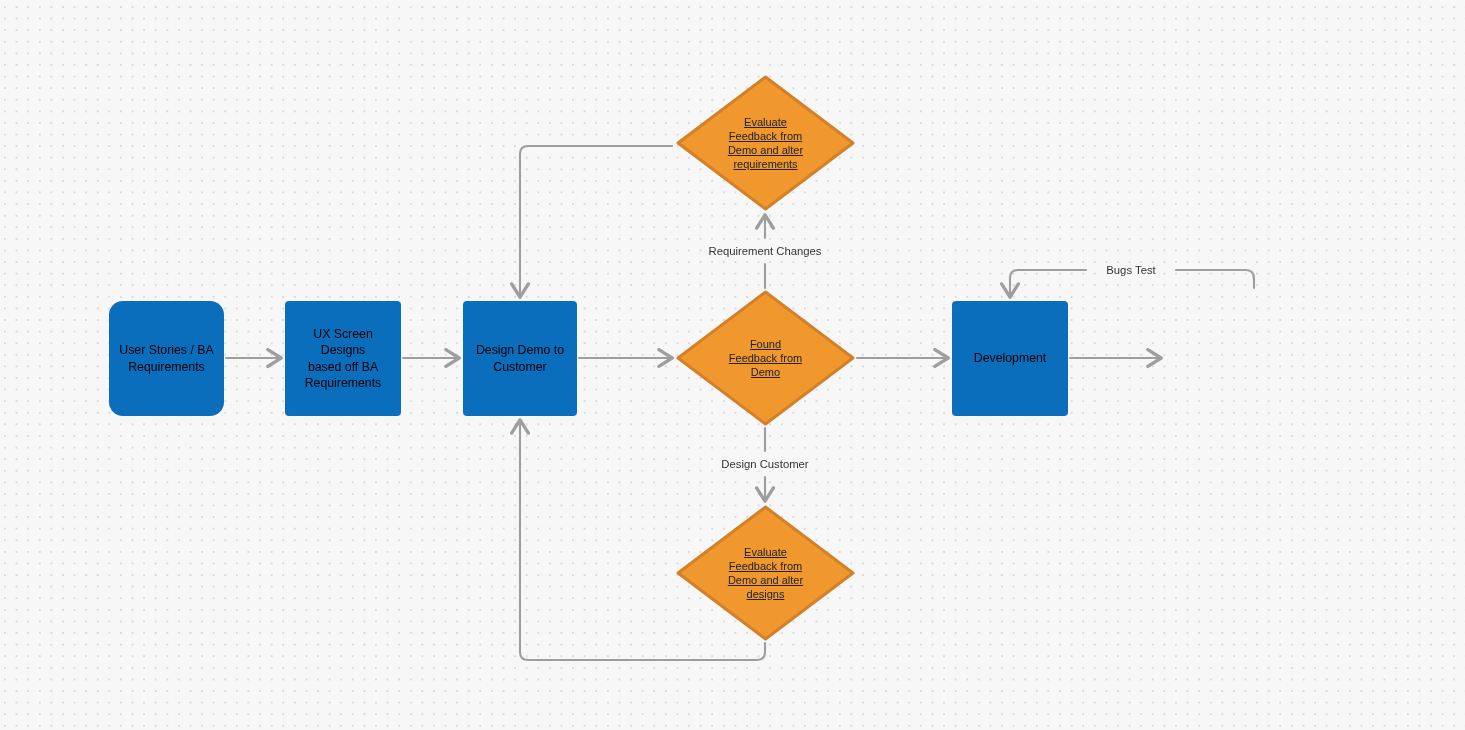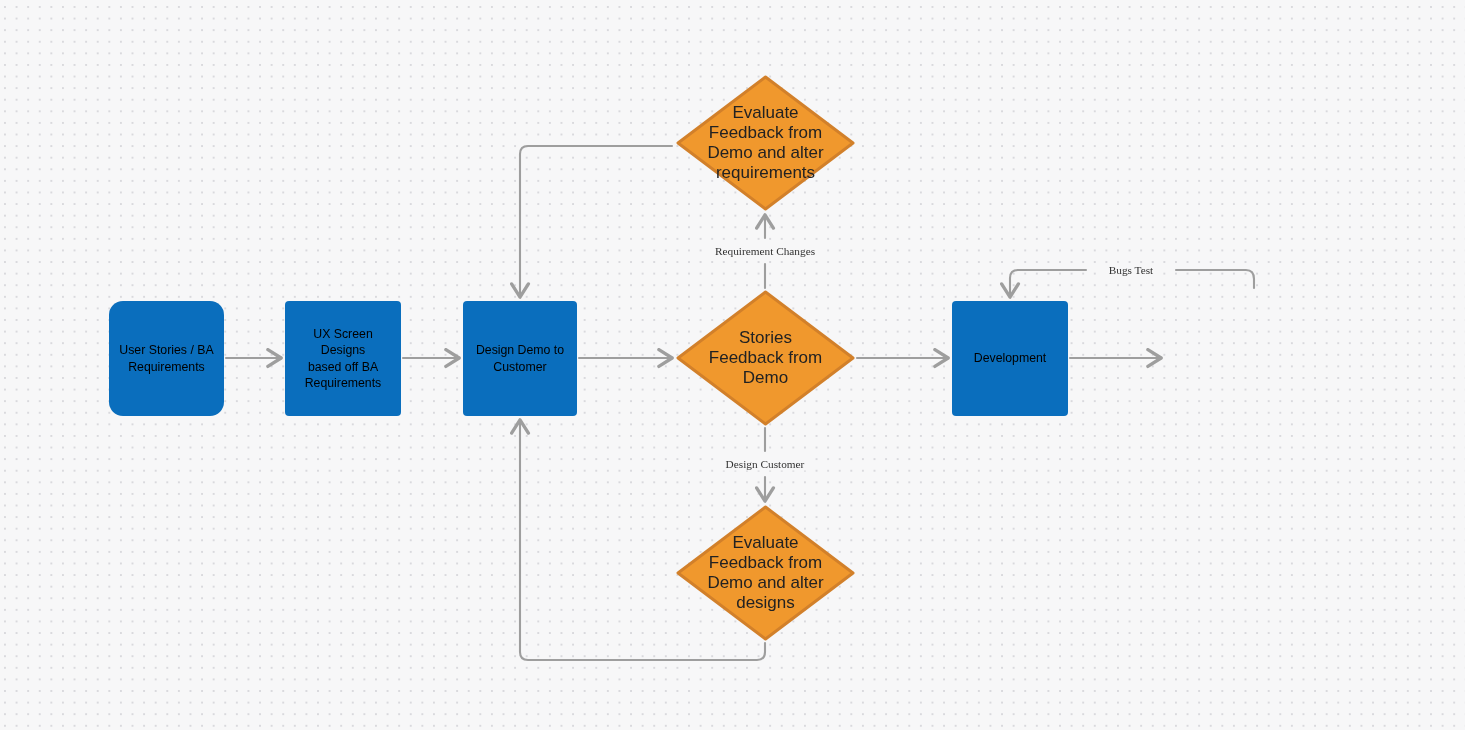--- a/index.html
+++ b/index.html
@@ -41,22 +41,23 @@
   .node-process {
     background: #0a6ebd;
     border-radius: 4px;
     color: #000000;
     font-size: 12.3px;
     line-height: 16.5px;
     padding: 4px 10px;
   }
   .node-decision {
     color: #222222;
-    font-size: 17px;
-    line-height: 20px;
+    font-size: 11px;
+    line-height: 14px;
+    text-decoration: underline;
   }
   .diamond-shape {
     position: absolute;
     left: 0;
     top: 0;
     width: 100%;
     height: 100%;
   }
   .diamond-label {
     position: relative;
@@ -69,21 +70,20 @@
   }
   .edge-label {
     position: absolute;
     color: #333333;
     font-size: 11.3px;
     line-height: 13px;
     white-space: nowrap;
     background: #f7f7f8;
     padding: 0 5px;
     transform: translate(-50%, -50%);
-    font-family: Liberation Serif, serif;
   }
 </style>
 </head>
 <body>
 
 <div id="canvas">
 
   <svg id="edge-layer" width="1465" height="730" viewBox="0 0 1465 730" xmlns="http://www.w3.org/2000/svg">
     <defs>
       <marker id="arrow-open" viewBox="0 0 12 12" refX="9.5" refY="6" markerWidth="10" markerHeight="10" orient="auto-start-reverse">
@@ -133,21 +133,21 @@
   </div>
 
   <div class="node node-process" style="left:952px; top:301px; width:116px; height:115px;">
     <span class="proc-label">Development</span>
   </div>
 
   <div class="node node-decision" style="left:676px; top:290px; width:179px; height:136px;">
     <svg class="diamond-shape" viewBox="0 0 179 136" preserveAspectRatio="none">
       <polygon points="89.5,2 177,68 89.5,134 2,68" fill="#f0982d" stroke="#d2802a" stroke-width="3" stroke-linejoin="round"></polygon>
     </svg>
-    <span class="diamond-label">Stories
+    <span class="diamond-label">Found
 Feedback from
 Demo</span>
   </div>
 
 
   <div class="node node-decision" style="left:676px; top:75px; width:179px; height:136px;">
     <svg class="diamond-shape" viewBox="0 0 179 136" preserveAspectRatio="none">
       <polygon points="89.5,2 177,68 89.5,134 2,68" fill="#f0982d" stroke="#d2802a" stroke-width="3" stroke-linejoin="round"></polygon>
     </svg>
     <span class="diamond-label">Evaluate

